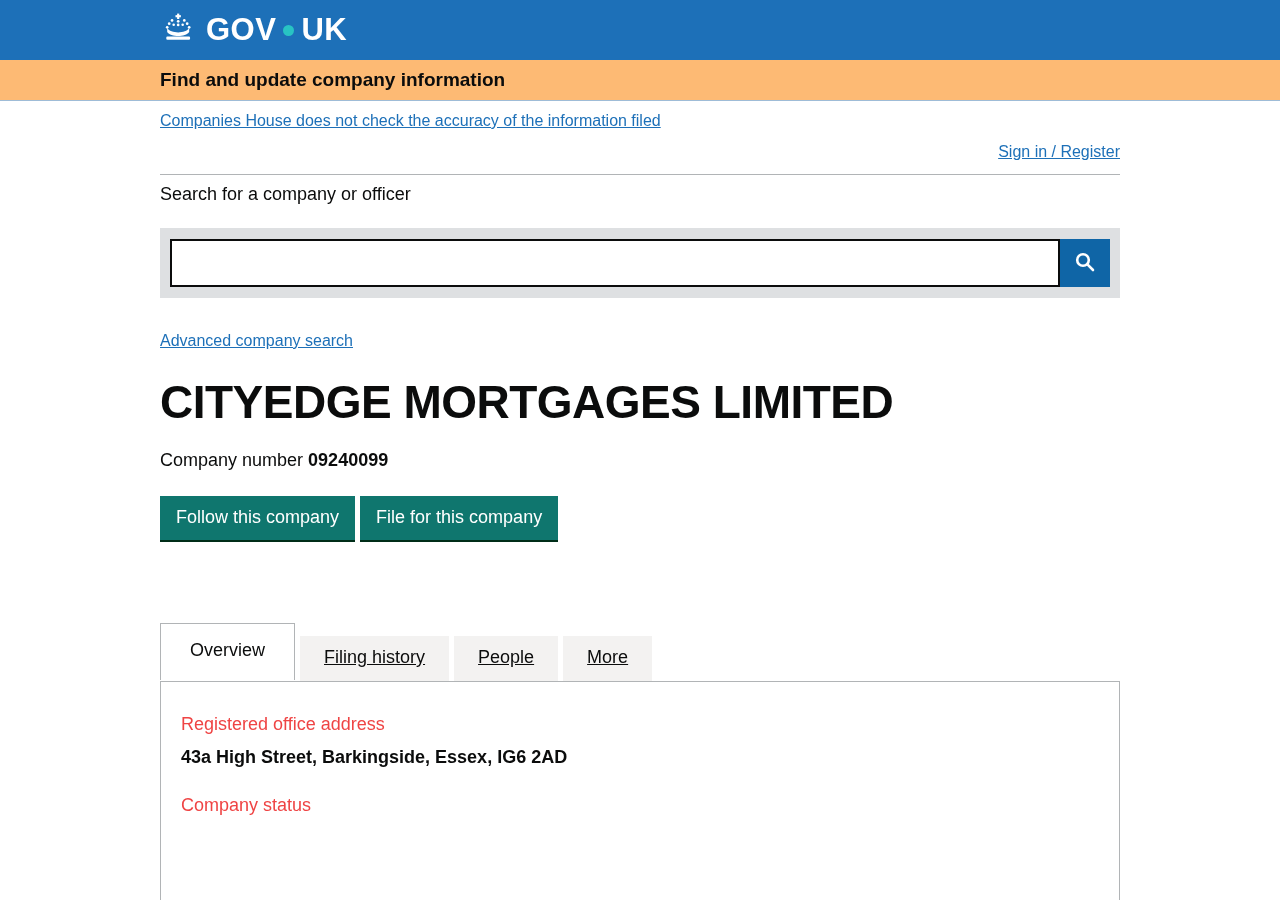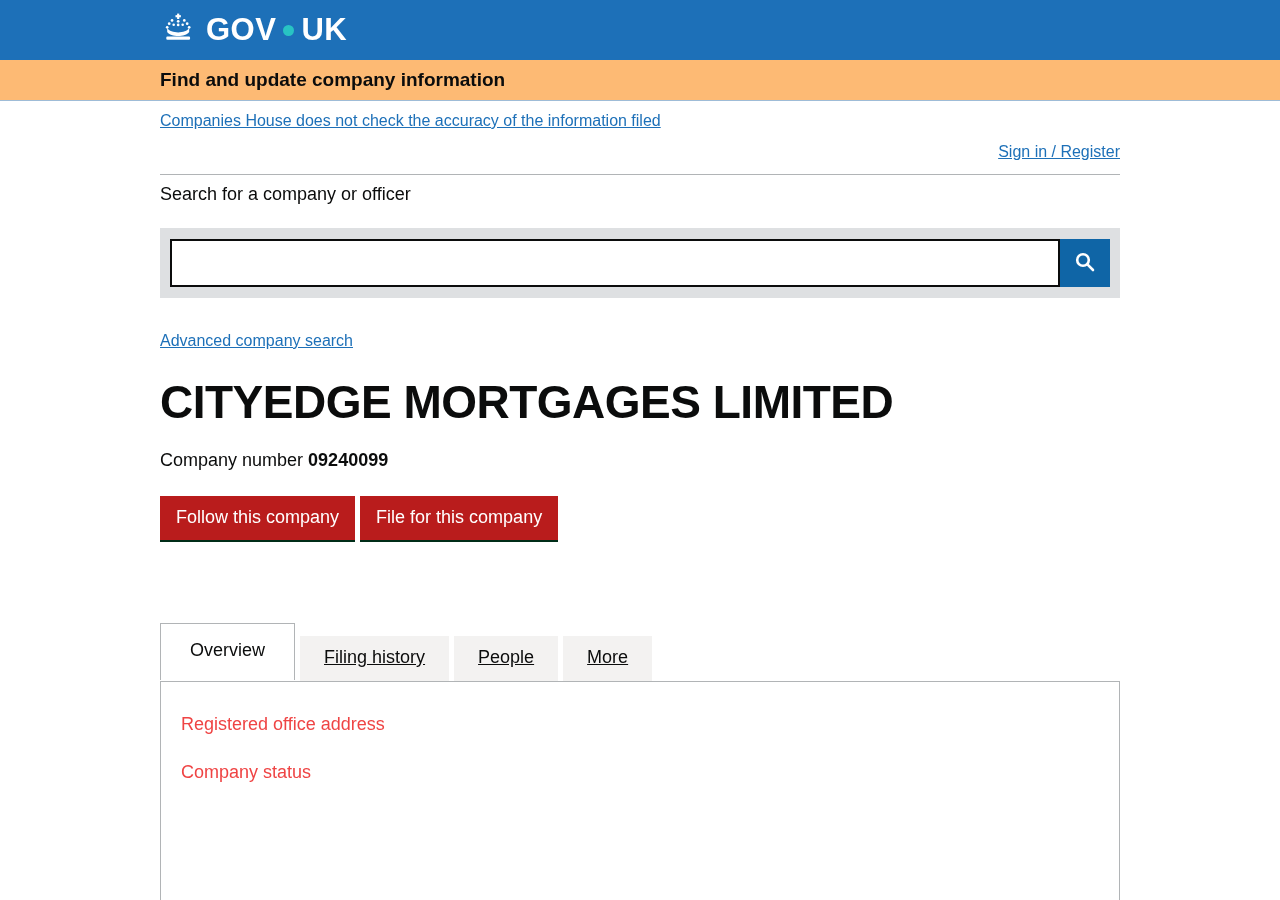--- a/index.html
+++ b/index.html
@@ -34,21 +34,21 @@
     display:flex; align-items:center; justify-content:center; }
   .advanced { display:inline-block; margin-top:34px; font-size:18px; }
 
   
   .company-name { font-size:46px; font-weight:700; margin-top:25px; letter-spacing:-.5px; }
   .company-number { font-size:18px; margin-top:21px; }
   .company-number b { font-weight:700; }
 
   
   .actions { margin-top:25px; display:flex; gap:5px; }
-  .btn-green { background:#b91c1c; color:#fff; border:none; font-size:18px;
+  .btn-green { background:#0f766e; color:#fff; border:none; font-size:18px;
     font-family:"Liberation Sans", sans-serif;
     padding:11px 16px 12px; box-shadow:0 2px 0 #002d18; cursor:pointer; }
 
   
   .tabs { margin-top:83px; display:flex; align-items:flex-start; position:relative; z-index:2; }
   .tab { font-size:18px; cursor:pointer; }
   .tab--active { background:#fff; border:1px solid #b1b4b6; border-bottom:none;
     padding:16px 29px 19px; margin-bottom:-1px; color:#0b0c0c; }
   .tab--idle { background:#f3f2f1; margin-top:13px; margin-left:5px;
     padding:11px 24px 13px; }
@@ -153,20 +153,21 @@
       <span>People</span>
     </div>
     <div class="tab tab--idle">
       <span>More</span>
     </div>
   </div>
 
   
   <section class="panel">
     <div class="field-label">Registered office address</div>
+    <div class="field-value">43a High Street, Barkingside, Essex, IG6 2AD</div>
 
     <div class="group">
       <div class="field-label">Company status</div>
     </div>
 
   </section>
 
 </main>
 
 </body></html>

